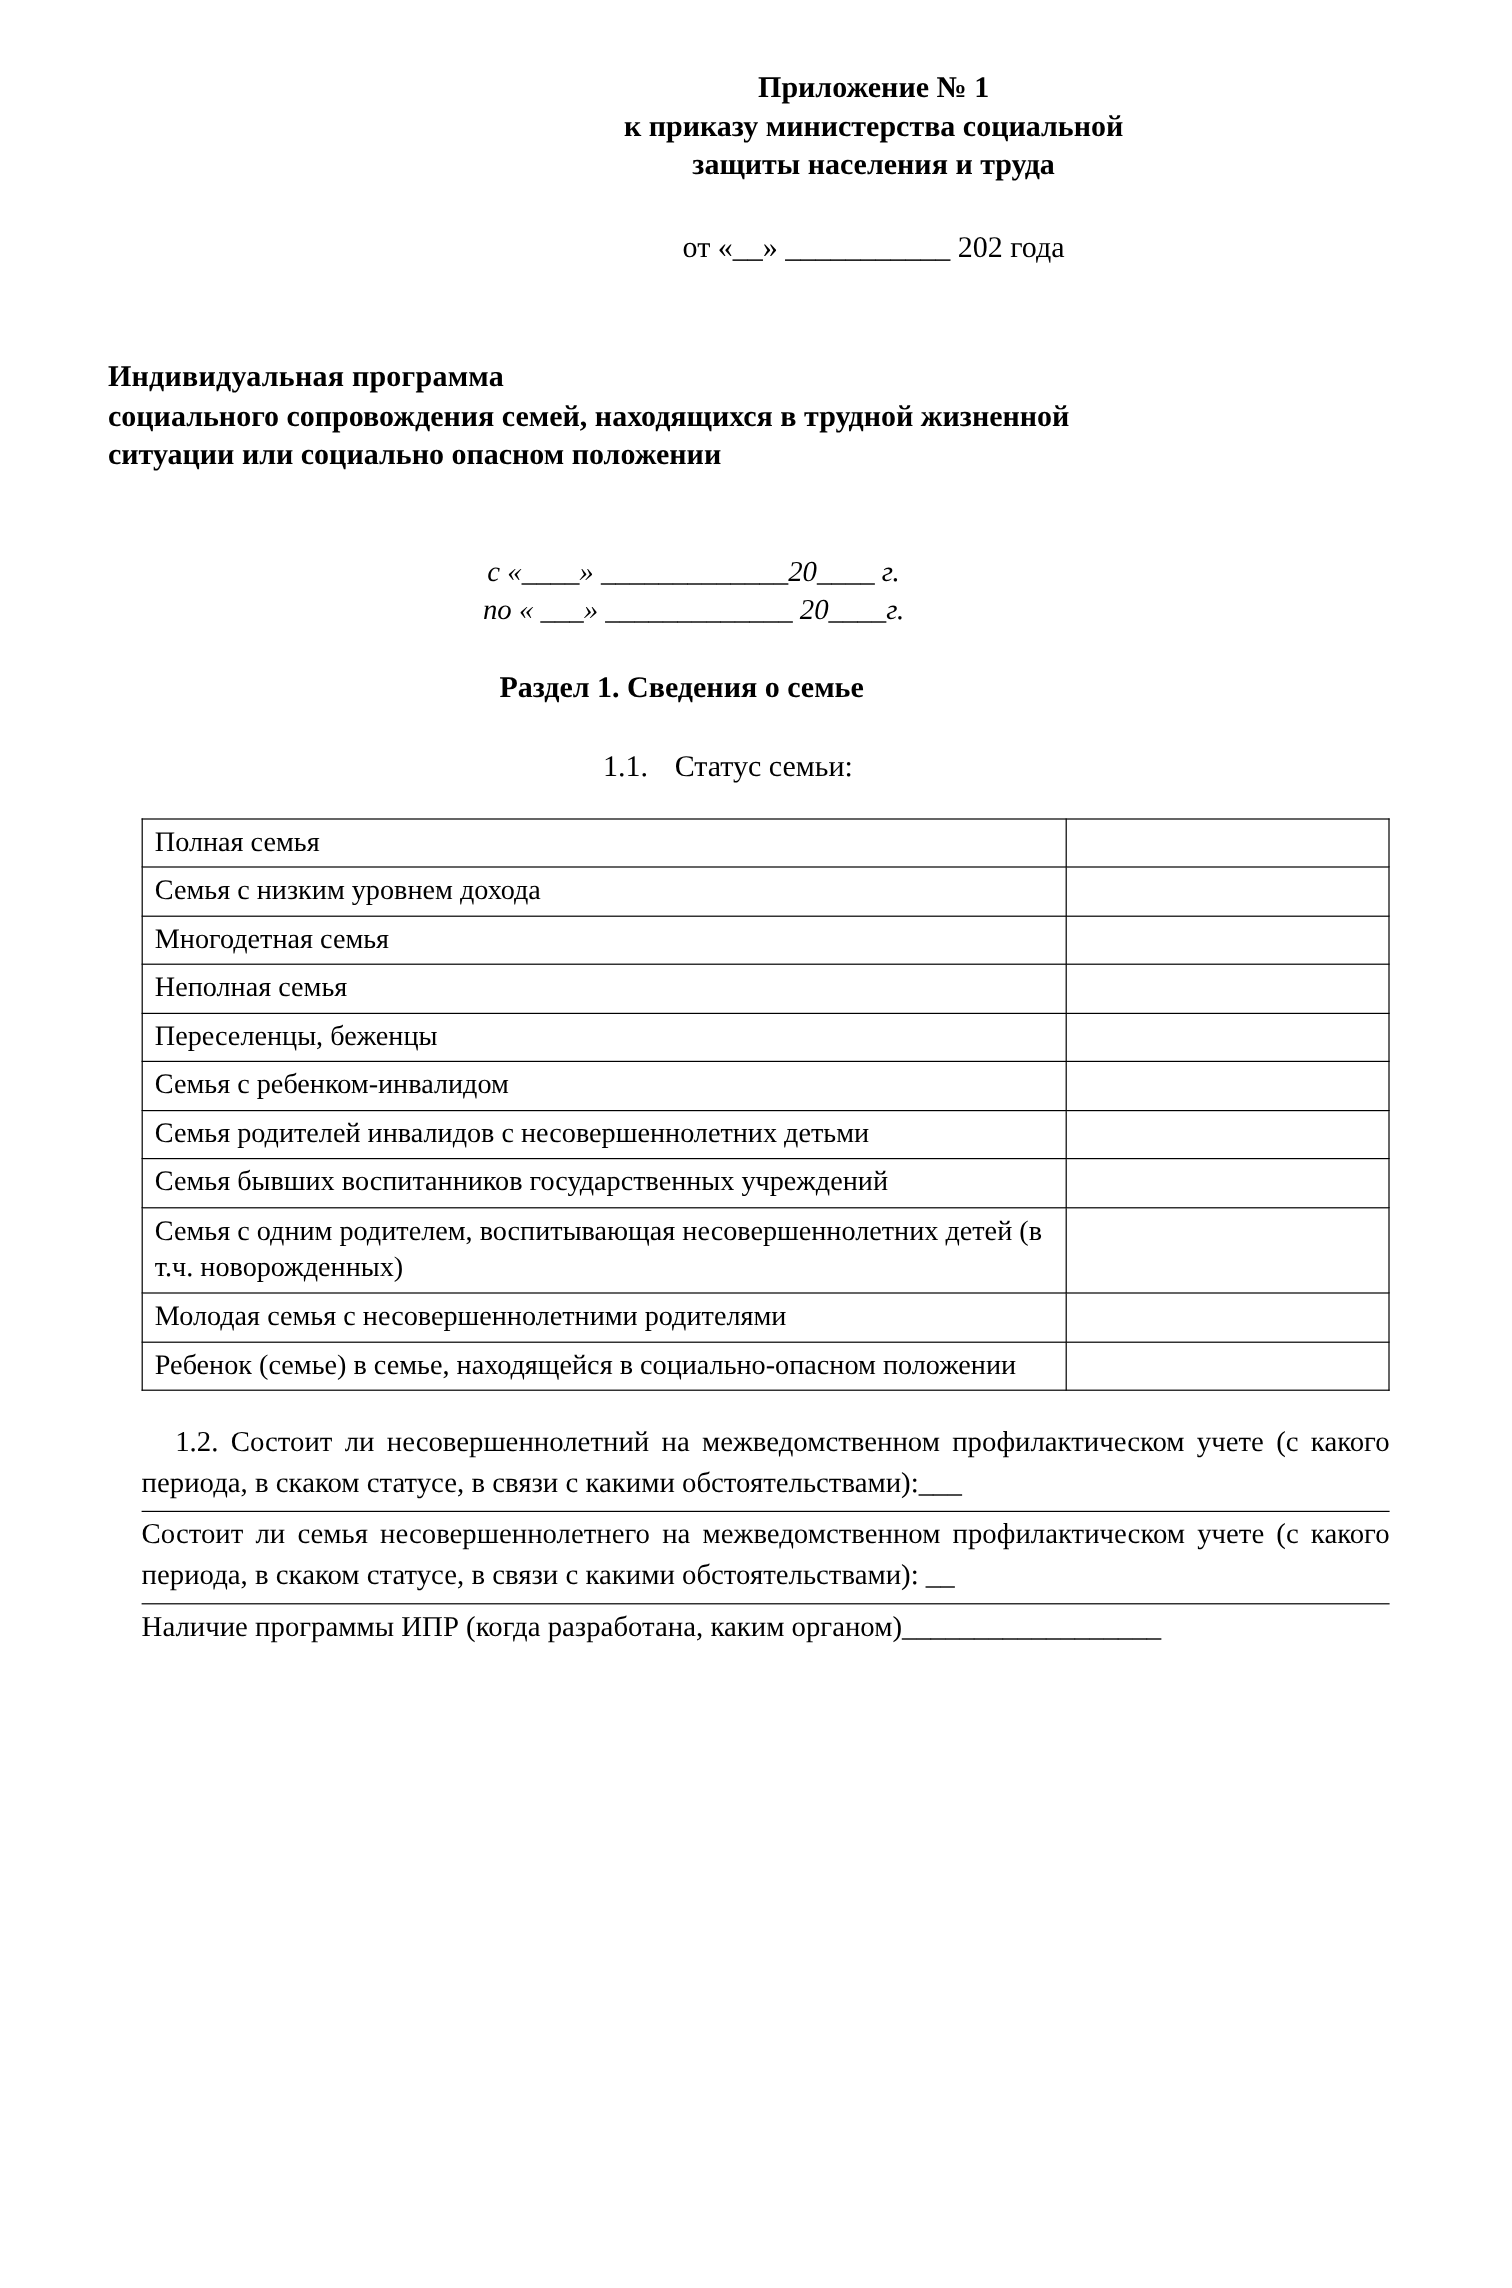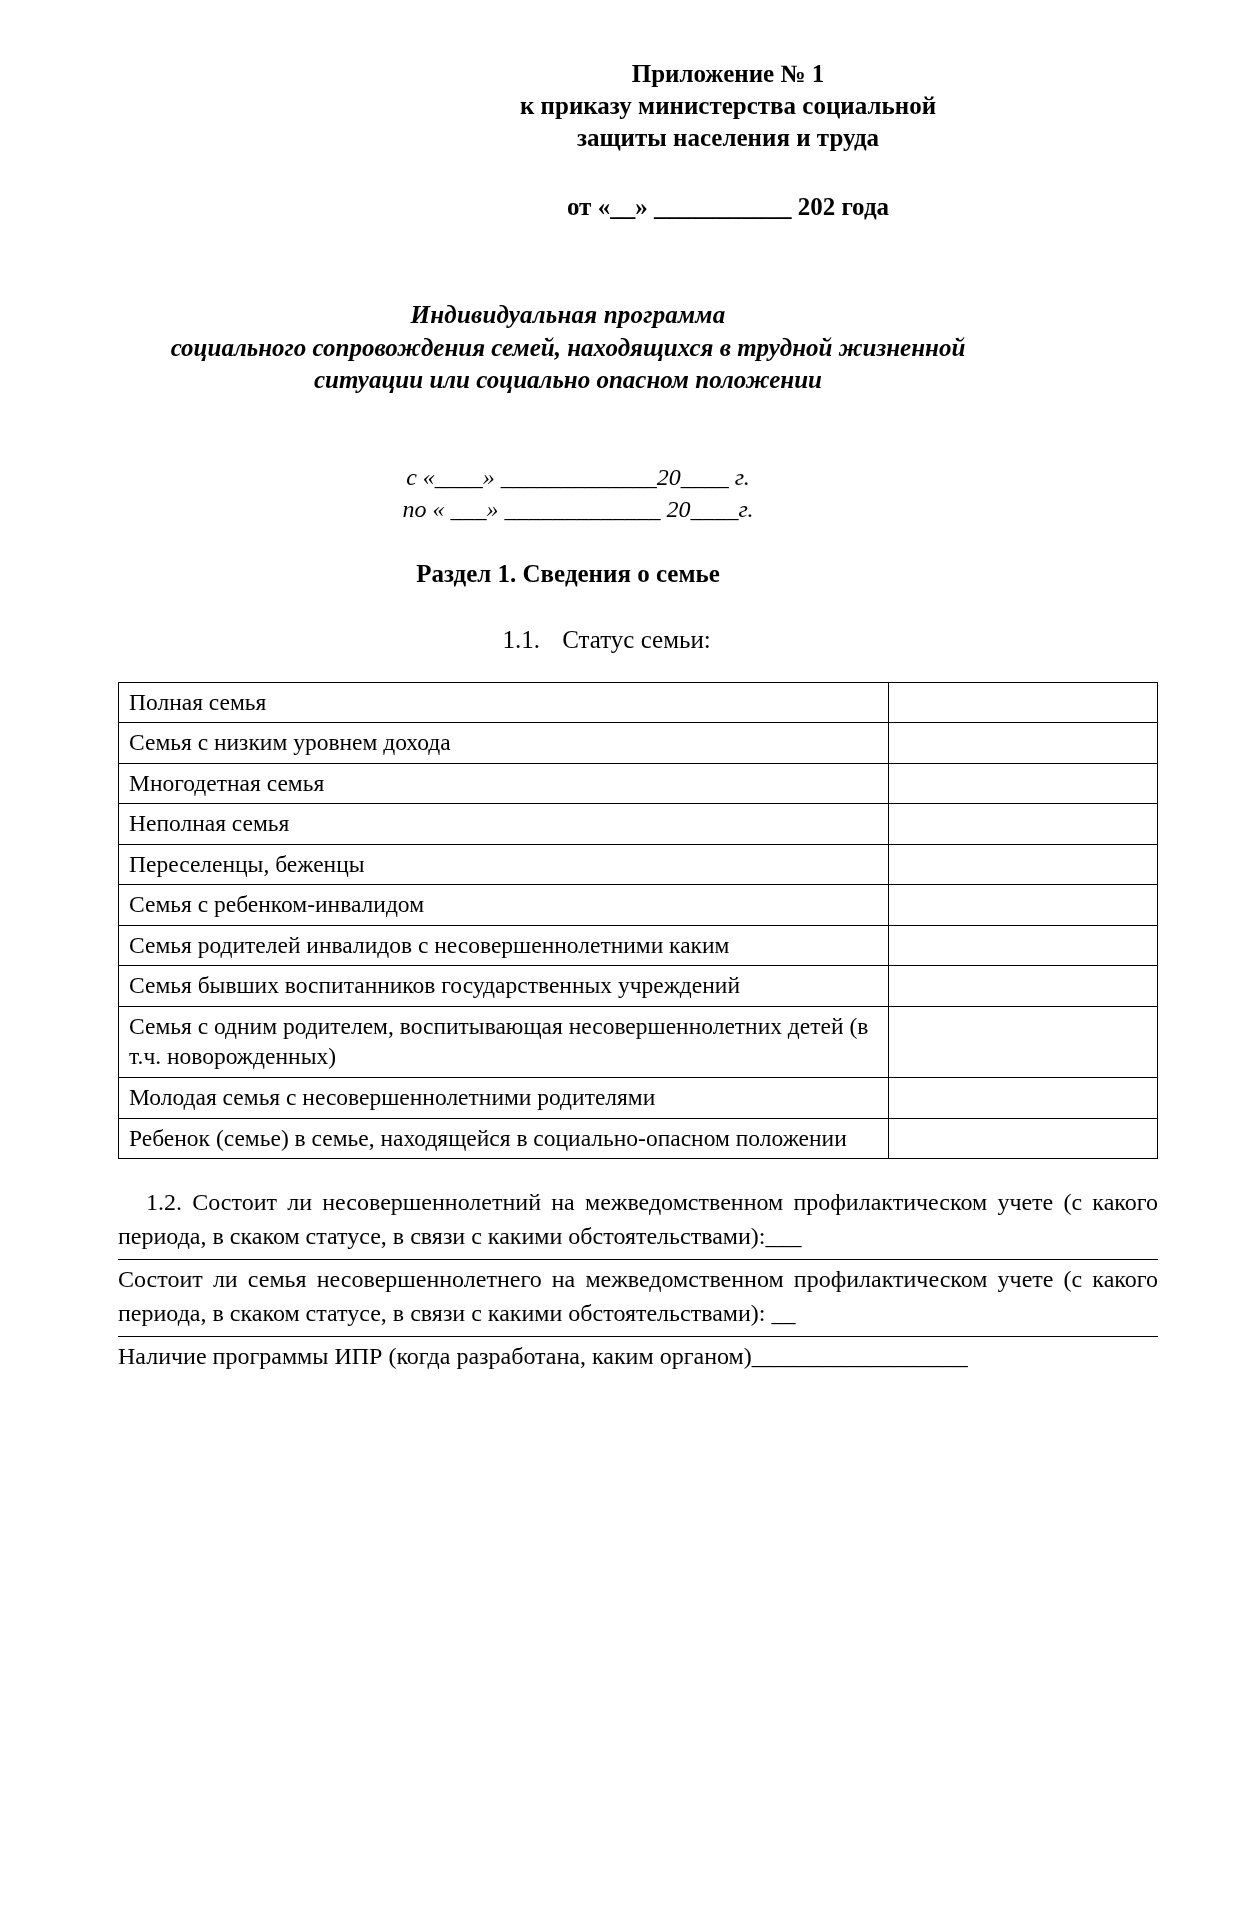--- a/index.html
+++ b/index.html
@@ -29,35 +29,33 @@
     font-size: 25px;
     line-height: 1.27;
     margin-left: 320px;
     margin-top: 14px;
   }
   .header-block .line {
     white-space: nowrap;
   }
   .header-date {
     text-align: center;
-    font-weight: bold;
+    font-weight: normal;
     font-size: 25px;
     margin-left: 320px;
     margin-top: 40px;
     white-space: nowrap;
   }
 
   
   .doc-title {
-    text-align: center;
     font-weight: bold;
     font-size: 25px;
     line-height: 1.3;
     margin-top: 78px;
-    font-style: italic;
   }
   .doc-title .l1 { letter-spacing: 0.2px; }
 
   
   .period {
     margin-top: 64px;
     text-align: center;
     font-size: 24px;
     line-height: 1.35;
     padding-left: 20px;
@@ -188,21 +186,21 @@
       </tr>
       <tr>
         <td>Переселенцы, беженцы</td>
         <td class="mark"></td>
       </tr>
       <tr>
         <td>Семья с ребенком-инвалидом</td>
         <td class="mark"></td>
       </tr>
       <tr>
-        <td>Семья родителей инвалидов с несовершеннолетними каким</td>
+        <td>Семья родителей инвалидов с несовершеннолетних детьми</td>
         <td class="mark"></td>
       </tr>
       <tr>
         <td>Семья бывших воспитанников государственных учреждений</td>
         <td class="mark"></td>
       </tr>
       <tr>
         <td>Семья с одним родителем, воспитывающая несовершеннолетних детей (в т.ч. новорожденных)</td>
         <td class="mark"></td>
       </tr>

